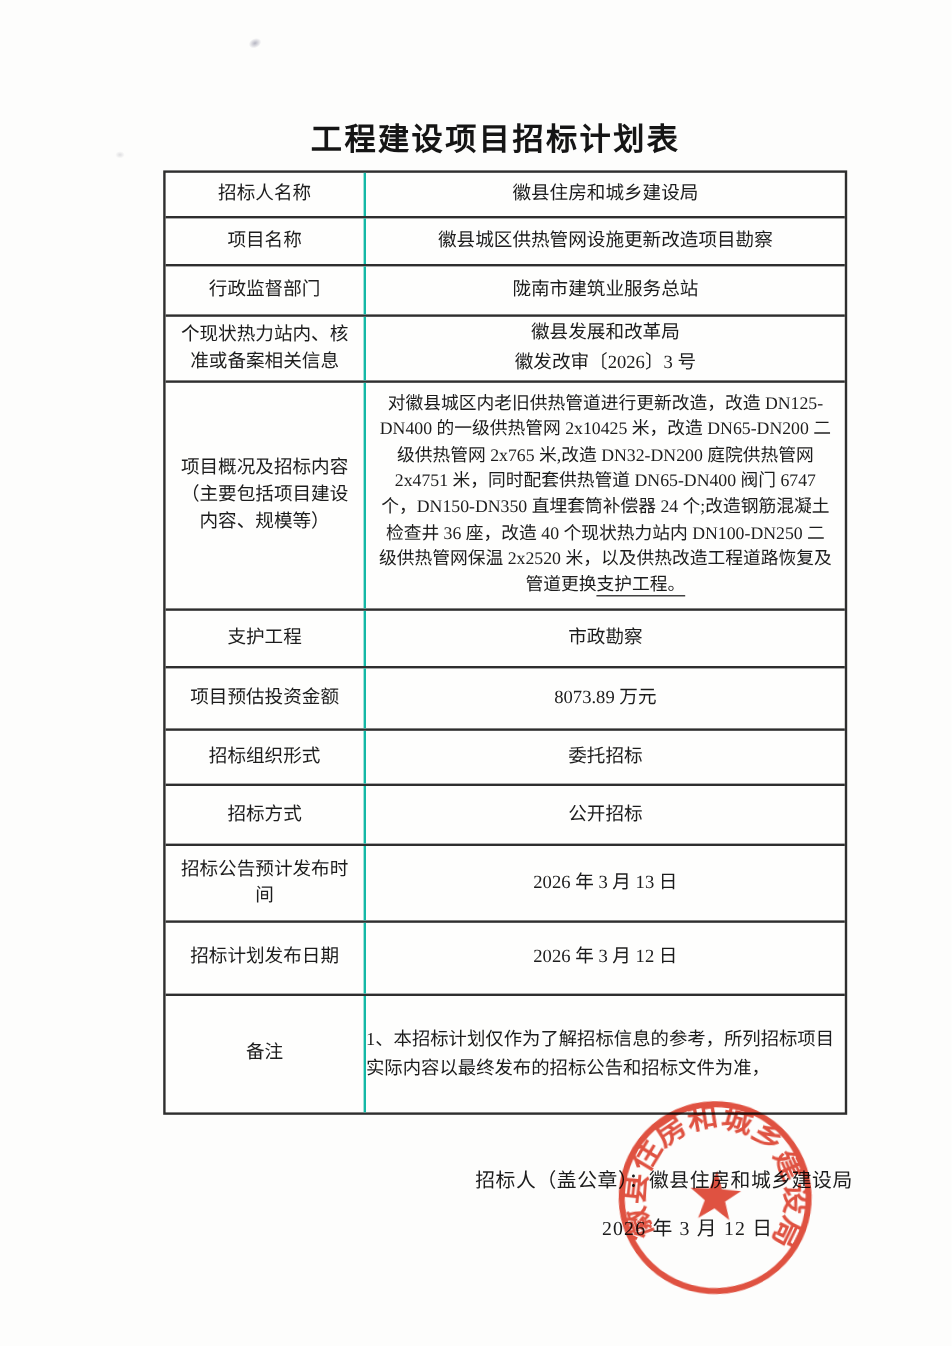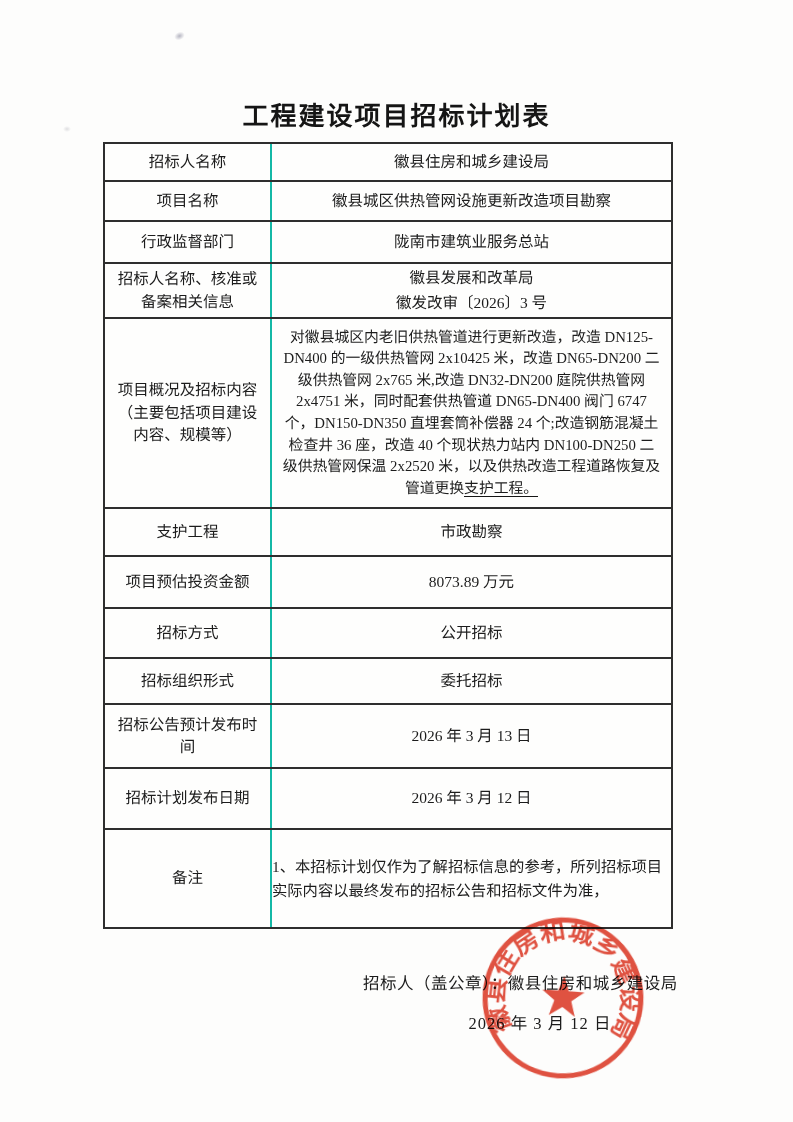--- a/index.html
+++ b/index.html
@@ -4,21 +4,21 @@
 <style>
   html,body{margin:0;padding:0;}
   body{
     width:793px;height:1122px;
     background:#fdfdfc;
     font-family:"Liberation Serif","DejaVu Serif",serif;
     color:#1c1c1c;
     position:relative;
     overflow:hidden;
   }
-  .page{position:absolute;inset:0;}
+  .page{position:absolute;inset:0;margin-left:33px;}
   .doc-title{
     position:absolute;top:95px;left:0;width:100%;
     text-align:center;font-size:26px;font-weight:700;letter-spacing:2px;
     margin:0;color:#151515;
   }
   .bid-table{
     position:absolute;left:103px;top:142px;width:570px;
     border:2px solid #2e2e2e;box-sizing:border-box;
     background:rgba(255,255,255,.4);
   }
@@ -83,21 +83,21 @@
       <div class="cell label">项目名称</div>
       <div class="cell value">徽县城区供热管网设施更新改造项目勘察</div>
     </div>
 
     <div class="row r3">
       <div class="cell label">行政监督部门</div>
       <div class="cell value">陇南市建筑业服务总站</div>
     </div>
 
     <div class="row r4">
-      <div class="cell label">招标人名称、核准或备案相关信息</div>
+      <div class="cell label">个现状热力站内、核准或备案相关信息</div>
       <div class="cell value">
         <div>徽县发展和改革局</div>
         <div>徽发改审〔2026〕3 号</div>
       </div>
     </div>
 
     <div class="row r5">
       <div class="cell label">项目概况及招标内容（主要包括项目建设内容、规模等）</div>
       <div class="cell value">
         <div class="para"><span>对徽县城区内老旧供热管道进行更新改造，改造 DN125-DN400 的一级供热管网 2x10425 米，改造 DN65-DN200 二级供热管网 2x765 米,改造 DN32-DN200 庭院供热管网 2x4751 米，同时配套供热管道 DN65-DN400 阀门 6747 个，DN150-DN350 直埋套筒补偿器 24 个;改造钢筋混凝土检查井 36 座，改造 40 个现状热力站内 DN100-DN250 二级供热管网保温 2x2520 米，以及供热改造工程道路恢复及管道更换</span><span class="ul">支护工程。</span></div>
@@ -107,28 +107,28 @@
     <div class="row r6">
       <div class="cell label">支护工程</div>
       <div class="cell value">市政勘察</div>
     </div>
 
     <div class="row r7">
       <div class="cell label">项目预估投资金额</div>
       <div class="cell value">8073.89 万元</div>
     </div>
 
+    <div class="row r8">
+      <div class="cell label">招标组织形式</div>
+      <div class="cell value">委托招标</div>
+    </div>
+
     <div class="row r9">
       <div class="cell label">招标方式</div>
       <div class="cell value">公开招标</div>
-    </div>
-
-    <div class="row r8">
-      <div class="cell label">招标组织形式</div>
-      <div class="cell value">委托招标</div>
     </div>
 
     <div class="row r10">
       <div class="cell label">招标公告预计发布时间</div>
       <div class="cell value">2026 年 3 月 13 日</div>
     </div>
 
     <div class="row r11">
       <div class="cell label">招标计划发布日期</div>
       <div class="cell value">2026 年 3 月 12 日</div>

